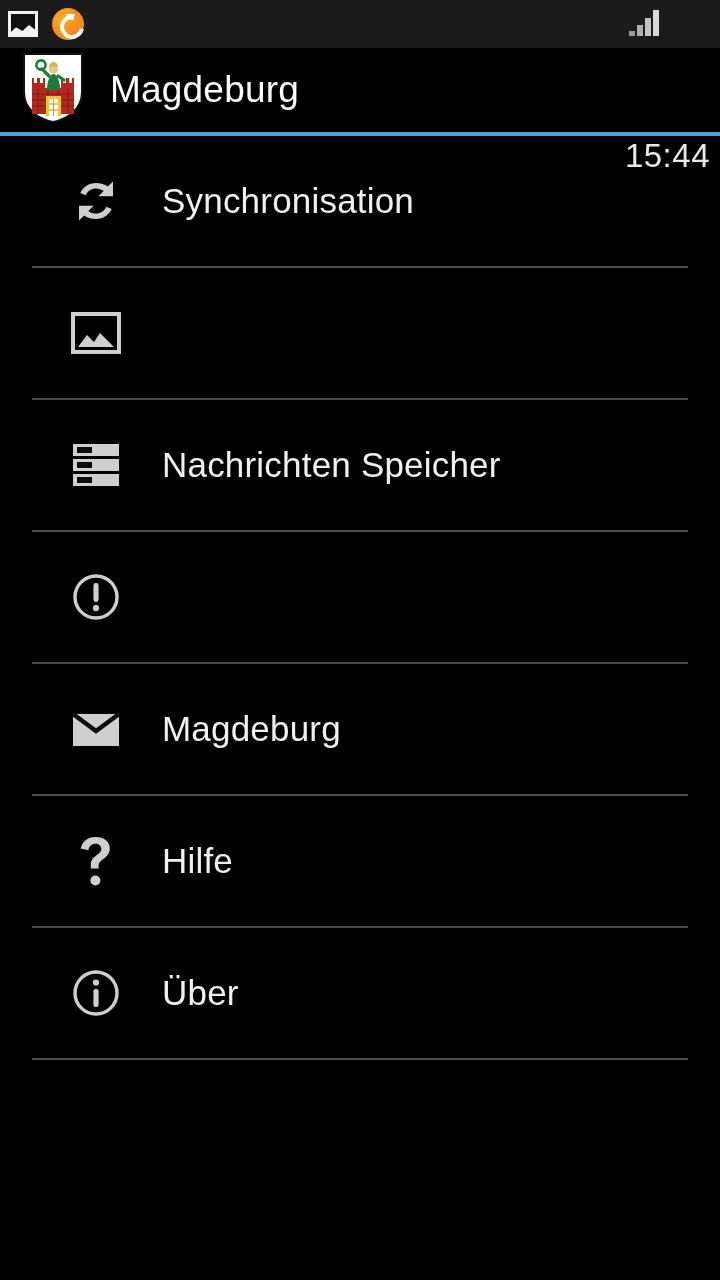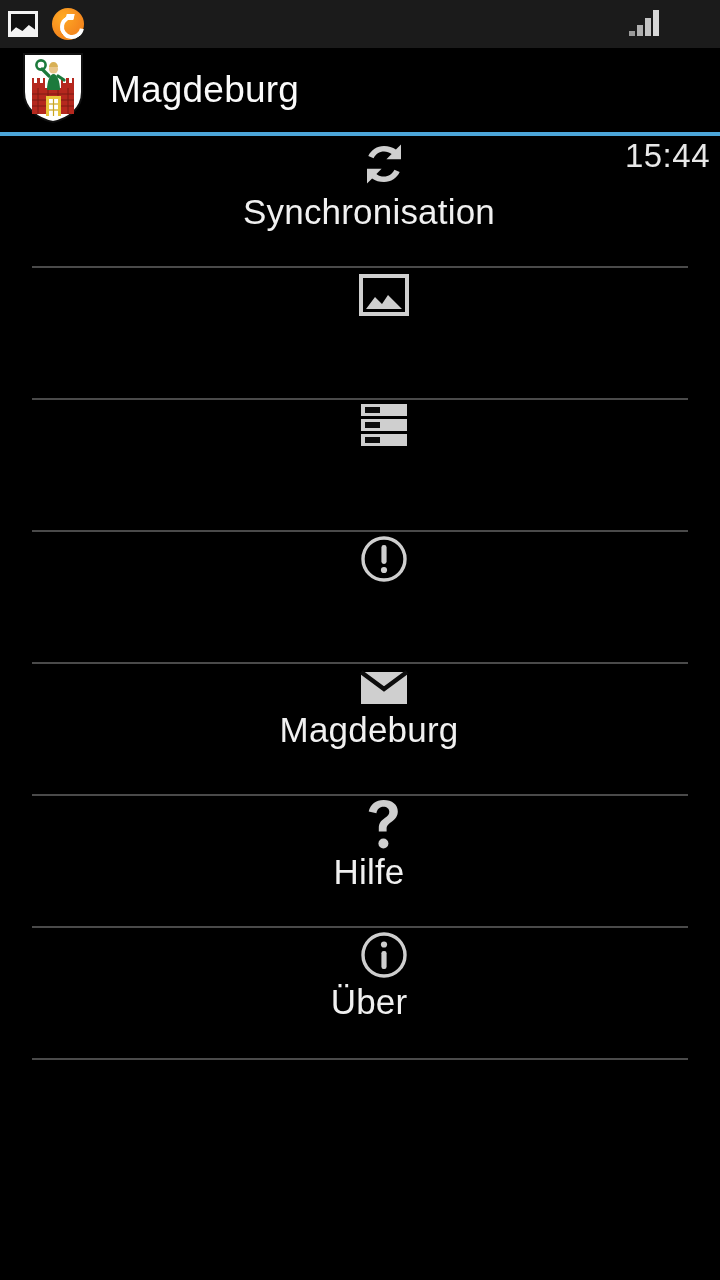--- a/index.html
+++ b/index.html
@@ -81,21 +81,20 @@
     margin-left:26px; letter-spacing:0.2px;
   }
   #accent-rule{ width:720px; height:4px; background:#4ca6d9; }
 
   
   #menu-list{ width:720px; background:#000; }
   .row{
     height:130px; width:720px;
     display:flex; align-items:center;
     position:relative;
-    flex-direction:column;
   }
   .row-icon{
     width:96px; min-width:96px;
     display:flex; align-items:center; justify-content:center;
     margin-left:48px;
   }
   .row-label{
     color:#f0f0f0; font-size:35px; font-weight:400;
     margin-left:18px; letter-spacing:0.2px;
   }
@@ -251,20 +250,21 @@
     <span class="row-icon">
       <svg width="54" height="50" viewBox="0 0 54 50">
         <rect x="4" y="4" width="46" height="12" fill="#cfcfcf"></rect>
         <rect x="4" y="19" width="46" height="12" fill="#cfcfcf"></rect>
         <rect x="4" y="34" width="46" height="12" fill="#cfcfcf"></rect>
         <rect x="8" y="7" width="15" height="6" fill="#0c0c0c"></rect>
         <rect x="8" y="22" width="15" height="6" fill="#0c0c0c"></rect>
         <rect x="8" y="37" width="15" height="6" fill="#0c0c0c"></rect>
       </svg>
     </span>
+    <span class="row-label">Nachrichten Speicher</span>
   </div>
   <div class="divider"></div>
 
   <div class="row">
     <span class="row-icon">
       <svg width="54" height="54" viewBox="0 0 54 54">
         <circle cx="27" cy="27" r="21" class="ic-stroke" stroke-width="3.4"></circle>
         <rect x="24.4" y="13" width="5.2" height="19" rx="2.4" fill="#cfcfcf"></rect>
         <circle cx="27" cy="38" r="3.1" fill="#cfcfcf"></circle>
       </svg>

